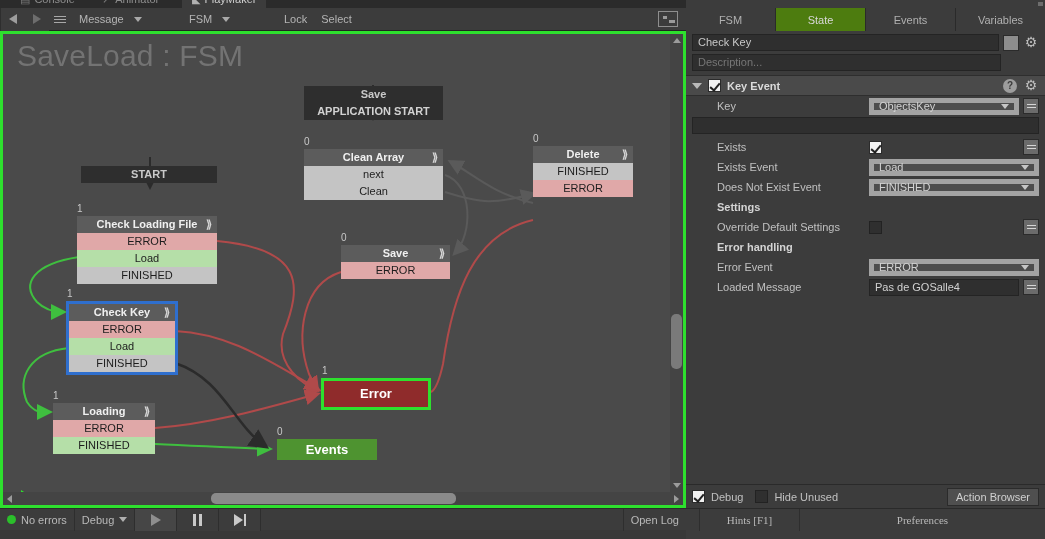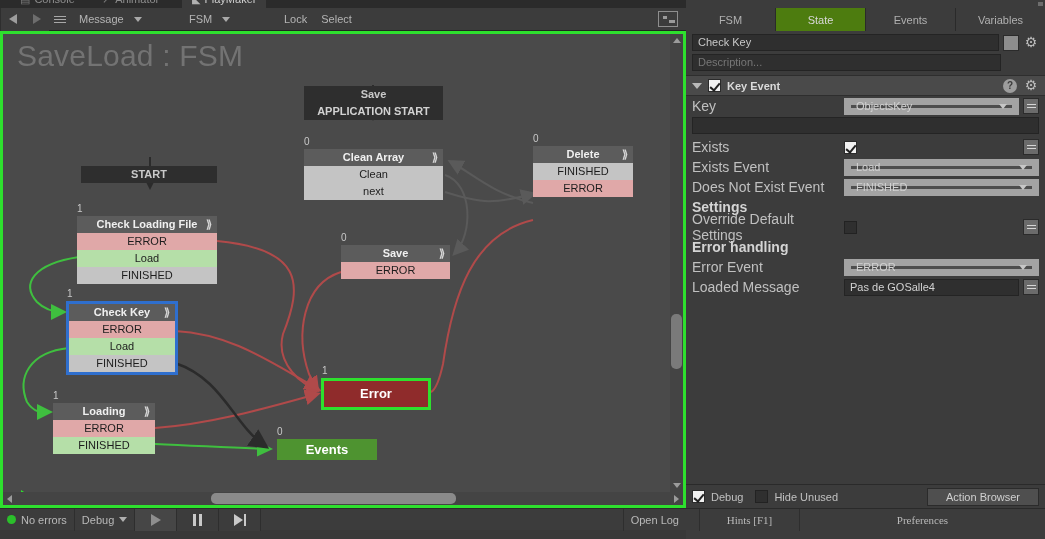--- a/index.html
+++ b/index.html
@@ -107,36 +107,36 @@
               border-top:1px solid #2e2e2e;border-bottom:1px solid #2e2e2e;}
   .foldtri{width:0;height:0;border-left:5px solid transparent;border-right:5px solid transparent;border-top:6px solid #b9b9b9;}
   .chk{width:13px;height:13px;background:#f1f1f1;border:1px solid #2b2b2b;position:relative;}
   .chk.on::after{content:"";position:absolute;left:3px;top:1px;width:4px;height:8px;border:solid #222;border-width:0 2px 2px 0;transform:rotate(40deg);}
   .chk.dark{background:#2f2f2f;border:1px solid #222;}
   .act-name{font-size:11px;font-weight:bold;color:#dadada;flex:1;}
   .qmark{width:14px;height:14px;border-radius:50%;background:#9d9d9d;color:#3c3c3c;font-size:10px;
          text-align:center;line-height:14px;font-weight:bold;}
 
   .prow{display:flex;align-items:center;height:20px;padding:0 6px;gap:4px;}
-  .plabel{width:148px;font-size:14px;color:#c0c0c0;}
+  .plabel{width:148px;font-size:11px;color:#c0c0c0;margin-left:25px;}
   .plabel.bold{font-weight:bold;color:#d4d4d4;}
   .pctl{flex:1;display:flex;align-items:center;gap:4px;}
-  .dropdown{flex:1;height:17px;background:#4d4d4d;border:7px solid #a3a3a3;color:#d2d2d2;font-size:11px;
+  .dropdown{flex:1;height:17px;background:#4d4d4d;border:5px solid #a3a3a3;color:#d2d2d2;font-size:11px;
             line-height:15px;padding:0 5px;display:flex;align-items:center;position:relative;}
   .dropdown .dc{position:absolute;right:5px;width:0;height:0;border-left:4px solid transparent;border-right:4px solid transparent;border-top:5px solid #c6c6c6;}
   .eqbtn{width:16px;height:16px;background:#6b6b6b;border:1px solid #2b2b2b;display:flex;flex-direction:column;
          justify-content:center;align-items:center;gap:2px;}
   .eqbtn i{display:block;width:9px;height:1px;background:#d5d5d5;}
   .tinput{flex:1;height:17px;background:#2f2f2f;border:1px solid #242424;color:#d2d2d2;font-size:11px;line-height:15px;padding:0 5px;}
   .wide-field{margin:1px 6px 0 6px;height:17px;background:#2f2f2f;border:1px solid #242424;}
 
   .ins-footer{position:absolute;left:0;top:484px;width:359px;height:24px;display:flex;align-items:center;gap:6px;padding:0 6px;background:#3c3c3c;border-top:1px solid #2a2a2a;}
   .ins-footer .lbl{font-size:11px;color:#c0c0c0;}
   .ab-btn{margin-left:auto;height:18px;background:#4f4f4f;border:1px solid #2b2b2b;color:#d0d0d0;font-size:11px;
-          display:flex;align-items:center;padding:0 18px;}
+          display:flex;align-items:center;padding:0 8px;}
   .ins-bottombar{position:absolute;left:0;top:508px;width:359px;height:22px;display:flex;background:#3c3c3c;border-top:1px solid #2a2a2a;}
   .ins-bottombar .cell{height:22px;display:flex;align-items:center;justify-content:center;color:#b9b9b9;font-size:11px;border-right:1px solid #2e2e2e;font-family:Liberation Serif, serif;}
 
   .ins-scrollhint{position:absolute;right:2px;top:2px;width:5px;height:4px;background:#6d6d6d;}
   svg.edges{position:absolute;left:0;top:0;width:680px;height:471px;pointer-events:none;}
 </style>
 </head>
 <body>
 
 <div id="app">
@@ -242,22 +242,22 @@
           <span>APPLICATION START</span>
         </div>
       </div>
 
       <div class="node" style="left:301px;top:115px;width:139px;">
         <div class="num">0</div>
         <div class="hdr">
           <span>Clean Array</span>
           <span class="snd">⟫</span>
         </div>
+        <div class="row gry"><span>next</span></div>
         <div class="row gry"><span>Clean</span></div>
-        <div class="row gry"><span>next</span></div>
       </div>
 
       <div class="node" style="left:78px;top:132px;width:136px;">
         <div class="hdr dark">
           <span>START</span>
         </div>
       </div>
 
       <div class="node" style="left:74px;top:182px;width:140px;">
         <div class="num">1</div>

